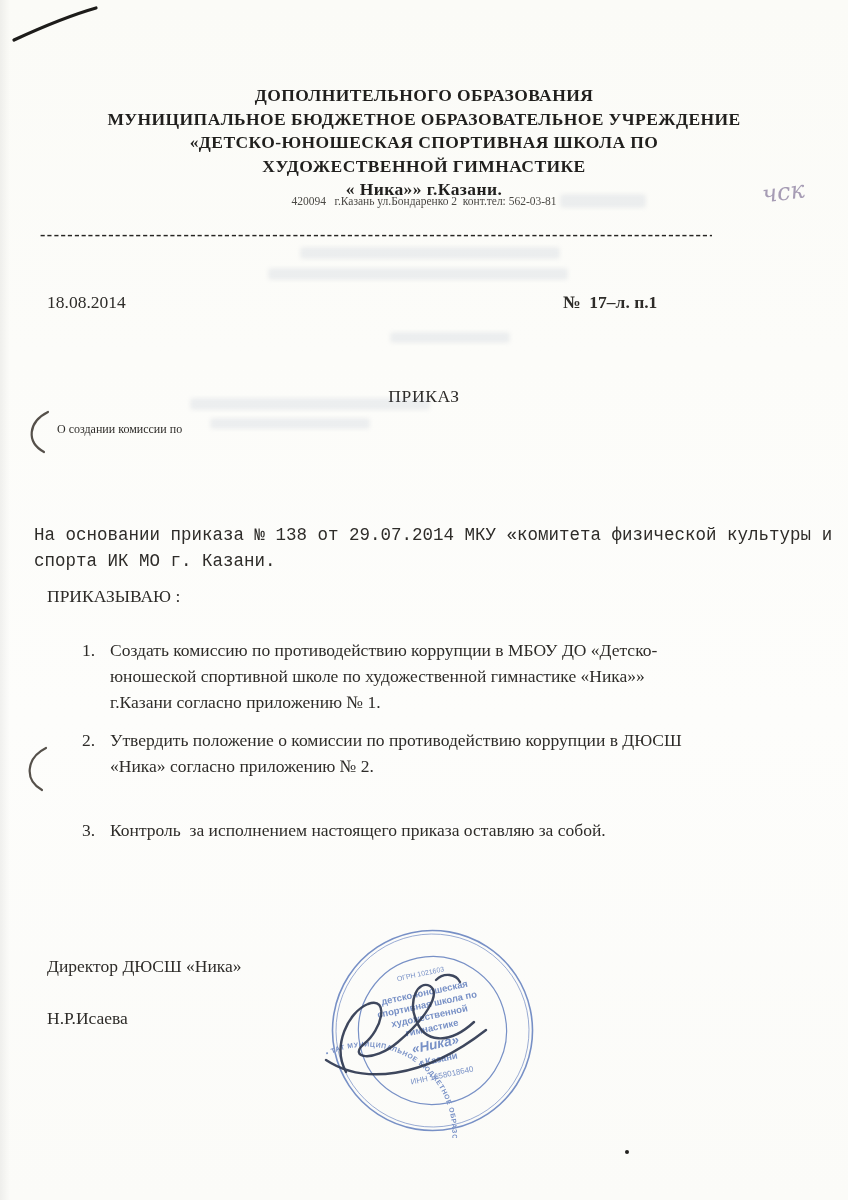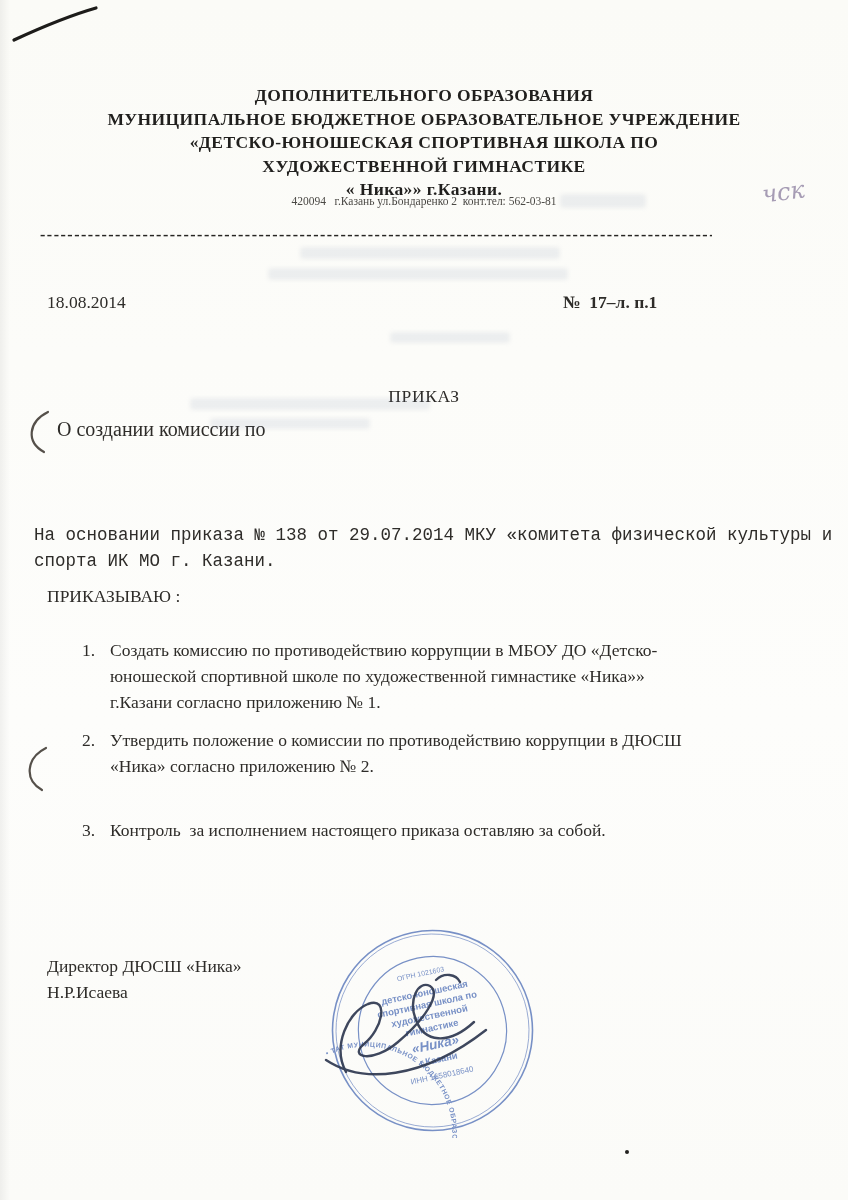--- a/index.html
+++ b/index.html
@@ -14,29 +14,29 @@
     font-weight:bold; font-size:17.5px; line-height:23.5px; letter-spacing:0.4px; color:#201f1d; }
   .address { position:absolute; top:195px; left:0; width:100%; text-align:center;
     font-size:11.5px; color:#4a4844; white-space:pre; }
   .separator { position:absolute; top:226px; left:40px; width:672px; height:20px;
     overflow:hidden; white-space:nowrap; font-size:16px; font-weight:bold;
     letter-spacing:1.5px; color:#262522; }
   .date { position:absolute; top:292px; left:47px; font-size:17.5px; }
   .docnum { position:absolute; top:292px; left:563px; font-size:17.5px; white-space:pre;font-weight:bold; }
   .title { position:absolute; top:386px; left:0; width:100%; text-align:center;
     font-size:17.5px; letter-spacing:0.6px; }
-  .subject { position:absolute; top:416px; left:57px; font-size:20px; line-height:26px; }
+  .subject { position:absolute; top:416px; left:57px; font-size:12px; line-height:26px; }
   .basis { position:absolute; top:522px; left:34px; font-size:17.5px; line-height:26px;font-family:Liberation Mono, monospace; }
   .resolve { position:absolute; top:586px; left:47px; font-size:17.5px; }
   .order-item { position:absolute; left:82px; display:flex; font-size:17.5px; line-height:26px; }
   .order-item .num { width:28px; flex:none; }
   .item-1 { top:637px; } .item-2 { top:727px; } .item-3 { top:817px; }
   .line { white-space:pre; }
   .signer-title { position:absolute; top:956px; left:47px; font-size:17.5px; }
-  .signer-name { position:absolute; top:982px; left:47px; font-size:17.5px; }
+  .signer-name { position:absolute; top:1008px; left:47px; font-size:17.5px; }
   .stamp { position:absolute; left:325px; top:923px; opacity:0.82; }
   .signature { position:absolute; left:318px; top:960px; opacity:0.92; }
   .note { position:absolute; left:762px; top:178px; font-size:24px; font-style:italic;
     color:rgba(138,124,158,0.75); transform:rotate(-7deg); font-family:"DejaVu Serif", serif; }
   .smudge { position:absolute; background:rgba(108,124,168,0.11); filter:blur(2.2px);
     border-radius:4px; }
   .s1 { left:300px; top:247px; width:260px; height:12px; }
   .s2 { left:268px; top:268px; width:300px; height:12px; }
   .s3 { left:390px; top:332px; width:120px; height:11px; }
   .s4 { left:190px; top:398px; width:240px; height:12px; }

